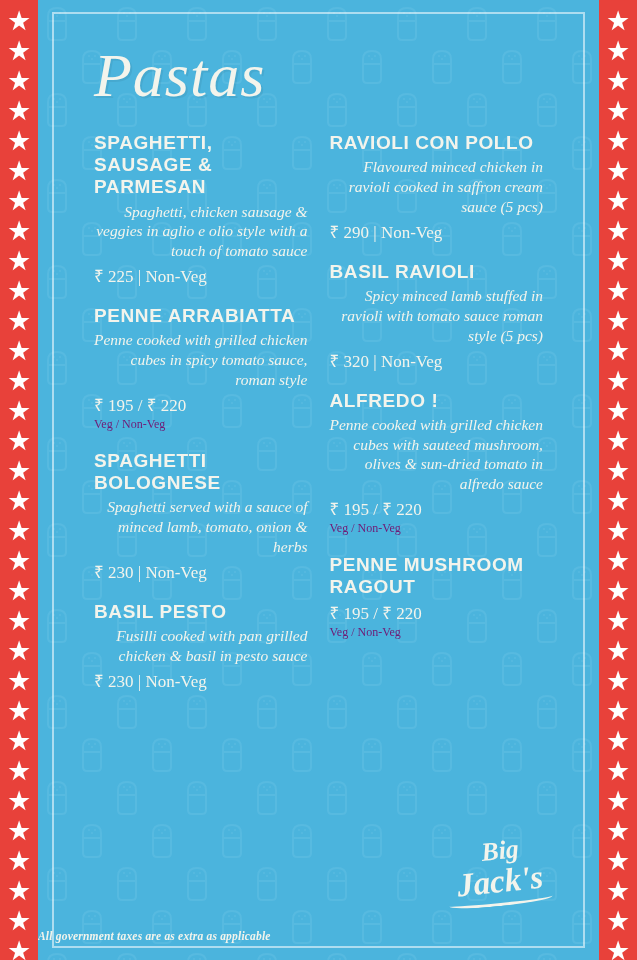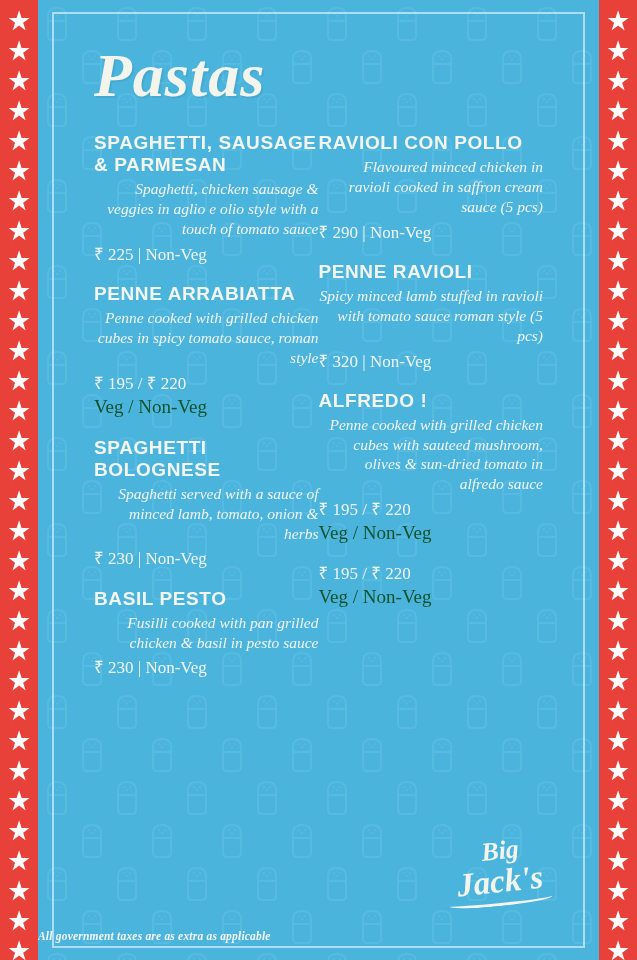--- a/index.html
+++ b/index.html
@@ -65,31 +65,32 @@
 
   .content {
     position: absolute;
     inset: 0;
     padding: 26px 30px 10px 30px;
   }
 
   .title {
     font-family: "Liberation Serif", serif;
     font-style: italic;
-    font-weight: bold;
+    font-weight: normal;
     color: #f3f4ec;
     font-size: 62px;
     letter-spacing: 1px;
     line-height: 1;
     margin: 18px 0 26px 26px;
     text-shadow: 2px 2px 0 rgba(0,0,0,0.06);
   }
 
   .columns {
     display: flex;
+    gap: 22px;
     padding: 0 26px 0 26px;
   }
   .col { width: 50%; }
 
   .item { margin-bottom: 17px; }
 
   .item-name {
     font-family: "Liberation Sans", sans-serif;
     font-weight: bold;
     color: #f3f4ec;
@@ -108,22 +109,22 @@
   }
   .item-price {
     font-family: "Liberation Serif", serif;
     color: #f3f4ec;
     font-size: 17px;
     line-height: 1.3;
     margin-top: 5px;
   }
   .item-veg {
     font-family: "Liberation Serif", serif;
-    color: #14532d;
-    font-size: 19px;
+    color: #701a75;
+    font-size: 12px;
     line-height: 1.3;
   }
 
   
   .logo {
     position: absolute;
     right: 44px;
     bottom: 52px;
     width: 110px;
     height: 70px;
@@ -299,32 +300,33 @@
         </div>
 
         <div class="col">
           <div class="item">
             <div class="item-name">RAVIOLI CON POLLO</div>
             <div class="item-desc">Flavoured minced chicken in ravioli cooked in saffron cream sauce (5 pcs)</div>
             <div class="item-price">₹ 290 | Non-Veg</div>
             <div class="item-veg"></div>
           </div>
           <div class="item">
-            <div class="item-name">PENNE RAVIOLI</div>
+            <div class="item-name">BASIL RAVIOLI</div>
             <div class="item-desc">Spicy minced lamb stuffed in ravioli with tomato sauce roman style (5 pcs)</div>
             <div class="item-price">₹ 320 | Non-Veg</div>
             <div class="item-veg"></div>
           </div>
           <div class="item">
             <div class="item-name">ALFREDO !</div>
             <div class="item-desc">Penne cooked with grilled chicken cubes with sauteed mushroom, olives &amp; sun-dried tomato in alfredo sauce</div>
             <div class="item-price">₹ 195 / ₹ 220</div>
             <div class="item-veg">Veg / Non-Veg</div>
           </div>
           <div class="item">
+            <div class="item-name">PENNE MUSHROOM RAGOUT</div>
             <div class="item-price">₹ 195 / ₹ 220</div>
             <div class="item-veg">Veg / Non-Veg</div>
           </div>
         </div>
 
       </div>
 
       <div class="logo">
         <div class="big">Big</div>
         <div class="jacks">Jack's</div>

